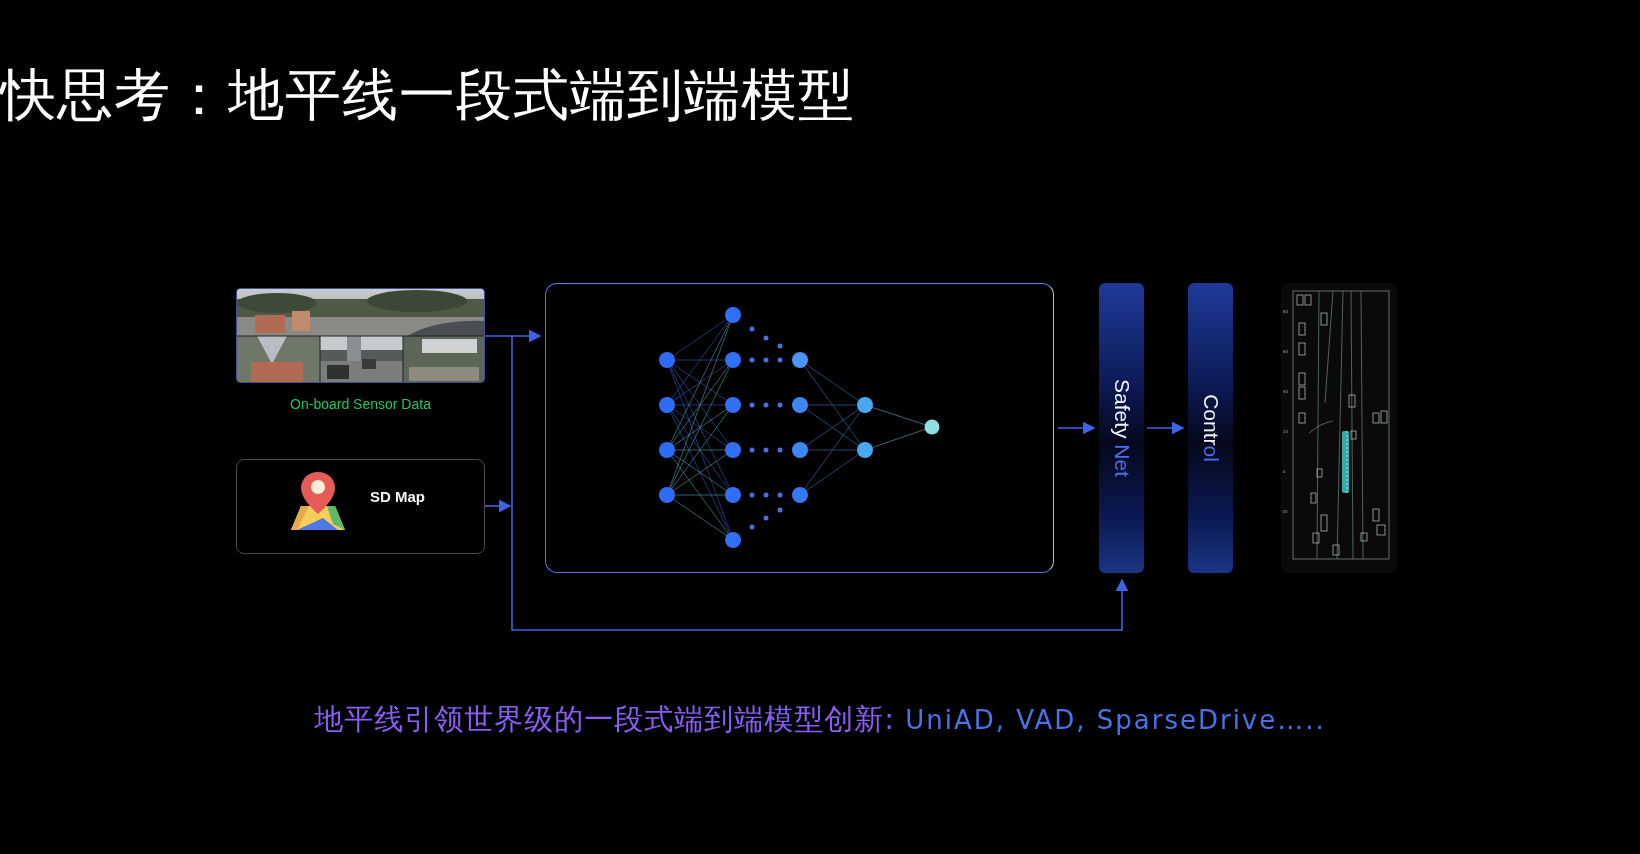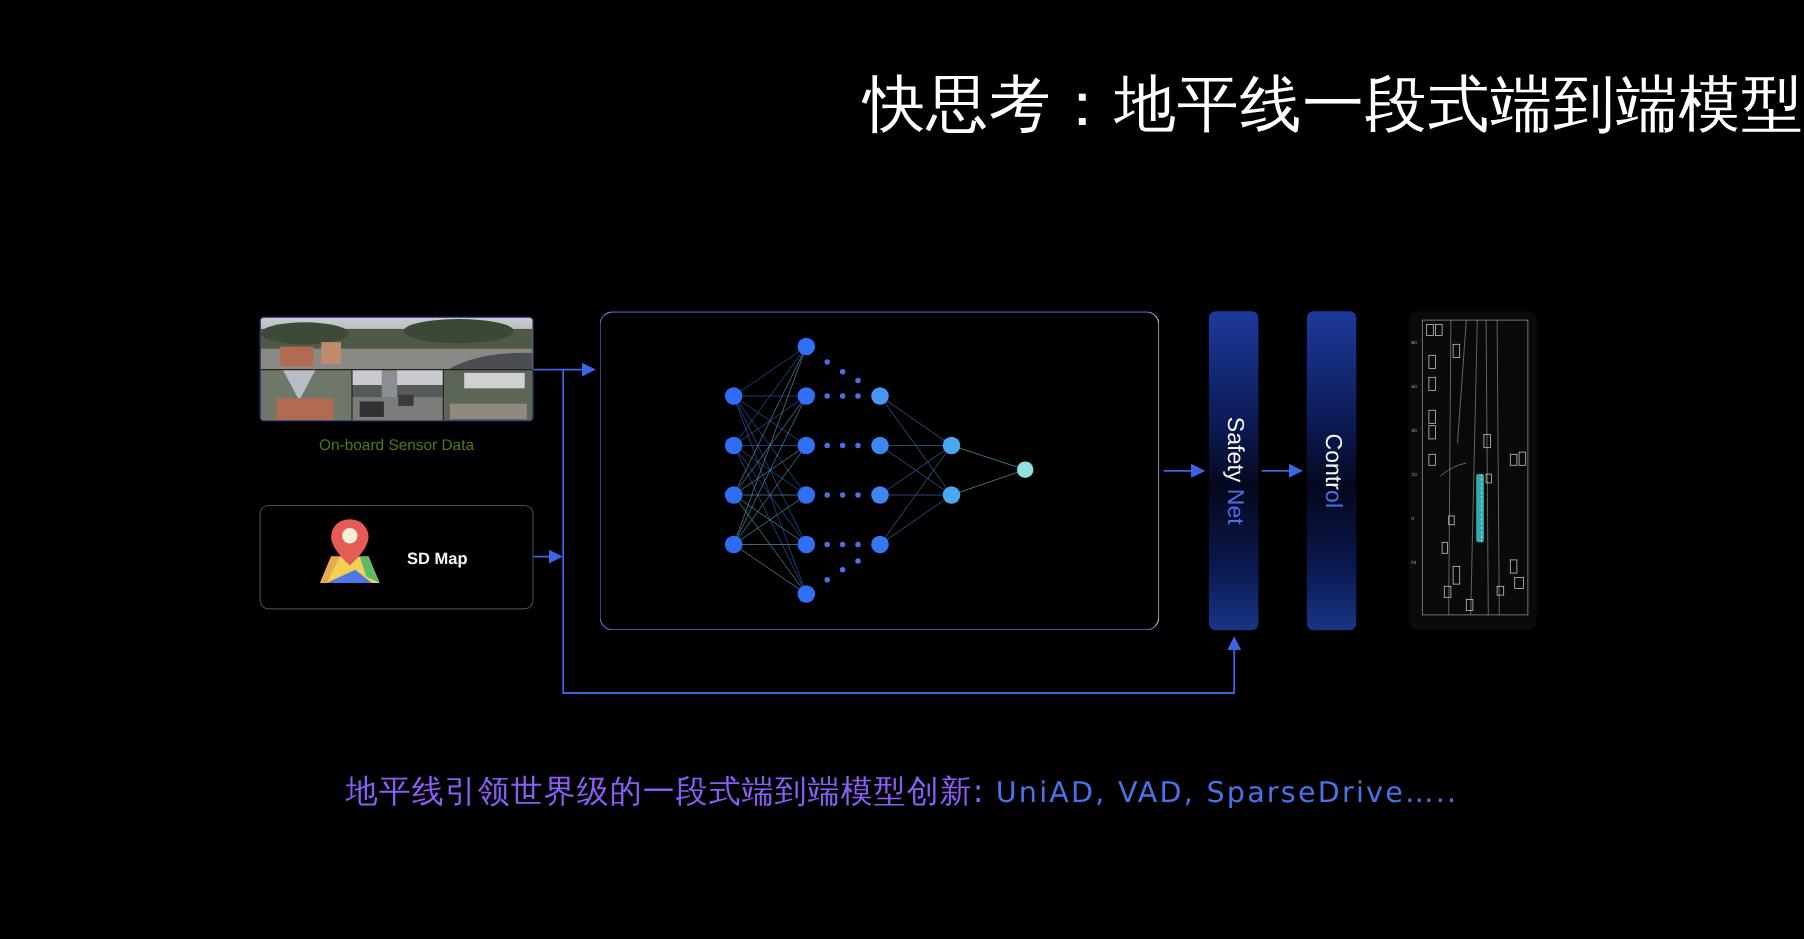--- a/index.html
+++ b/index.html
@@ -1,27 +1,27 @@
 <!DOCTYPE html>
 <html><head>
 <meta charset="utf-8">
 <style>
   html, body { margin: 0; padding: 0; background: #000; }
   body { width: 1640px; height: 854px; position: relative; overflow: hidden;
          font-family: "DejaVu Sans", "Liberation Sans", sans-serif; color: #fff; }
   .abs { position: absolute; }
-  .title { left: 0; width: 1640px; top: 58px; text-align: right; font-size: 56px;
+  .title { left: 0; width: 1640px; top: 58px; text-align: left; font-size: 56px;
            font-weight: 500; letter-spacing: 1px; color: #fff; }
   .sensor-img { left: 236px; top: 288px; width: 249px; height: 95px; border-radius: 4px;
                 overflow: hidden; border: 1px solid #3f4d9a; box-sizing: border-box; }
   .sensor-label { left: 236px; width: 249px; top: 396px; text-align: center; font-size: 14px;
-                  font-family: "Liberation Sans", sans-serif; color: #4d7c0f; }
+                  font-family: "Liberation Sans", sans-serif; color: #22c55e; }
   .map-box { left: 236px; top: 459px; width: 249px; height: 95px; border: 1px solid #4a4a4a;
              border-radius: 8px; box-sizing: border-box; }
-  .map-label { left: 370px; top: 500px; font-size: 15px; font-family: "Liberation Sans", sans-serif;
+  .map-label { left: 370px; top: 488px; font-size: 15px; font-family: "Liberation Sans", sans-serif;
                color: #f4f4f4; font-weight: bold; }
   .nn-box { left: 545px; top: 283px; width: 509px; height: 290px; border: 1.5px solid #5b6fd8;
             border-radius: 12px; box-sizing: border-box;
             border-top-color: #6a7fe8; border-right-color: #b7bfd7; }
   .bar { top: 283px; width: 45px; height: 290px; border-radius: 6px;
          background: linear-gradient(180deg, #1e3a9a 0%, #0c1a55 35%, #05081c 55%, #0b1850 80%, #1a3485 100%); }
   .bar-text { position: absolute; left: 50%; top: 50%; transform: translate(-50%, -50%) rotate(90deg);
               white-space: nowrap; font-size: 21px; font-family: "Liberation Sans", sans-serif; }
   .bar-text .w { color: #f2f4ff; }
   .bar-text .b { color: #4b6ff0; }

